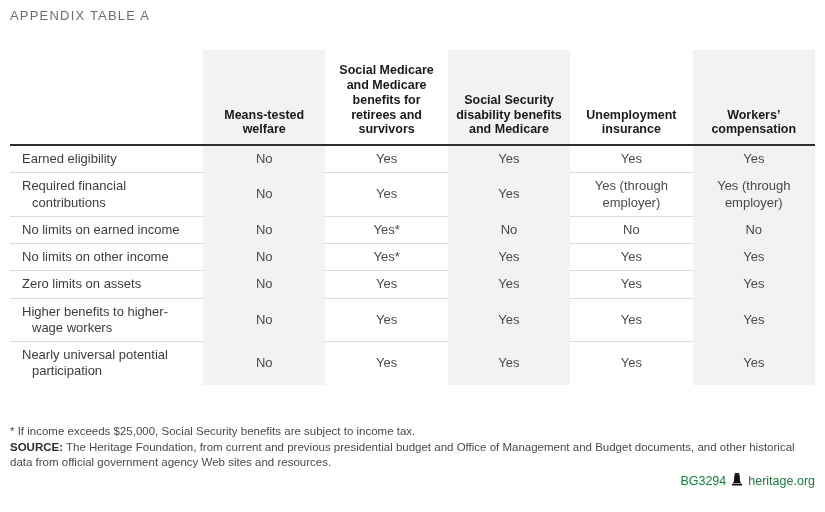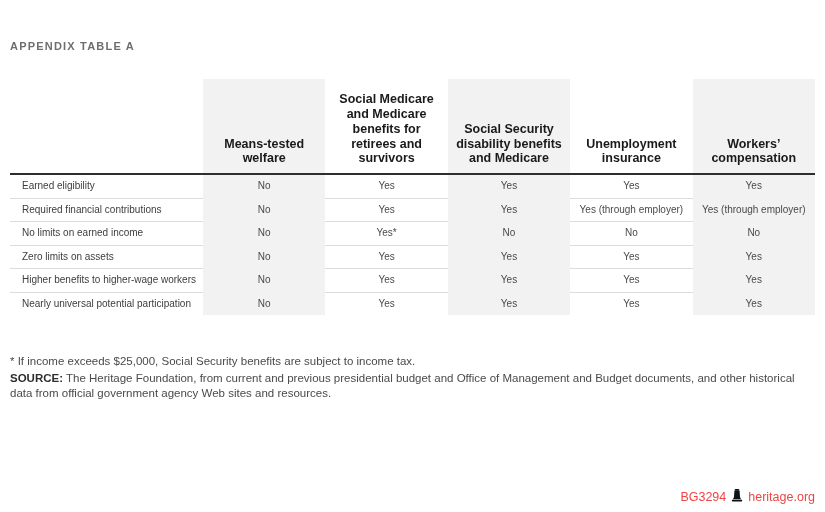--- a/index.html
+++ b/index.html
@@ -7,41 +7,41 @@
     --rrule:#dcdcdc;
     --hrule:#2e2e2e;
     --title:#1a1a1a;
     --text:#4a4a4a;
     --kicker:#6e6e6e;
   }
   *{box-sizing:border-box;}
   html,body{margin:0;padding:0;background:#fff;}
   body{width:825px;height:512px;font-family:"Liberation Sans",sans-serif;}
   .page{position:relative;width:825px;height:512px;padding:8px 10px;overflow:hidden;}
-  .kicker{font-size:11px;letter-spacing:1.2px;color:var(--kicker);font-weight:bold;margin-top:32px;}
+  .kicker{font-size:13px;letter-spacing:1.2px;color:var(--kicker);font-weight:normal;}
   .title{font-size:24px;font-weight:bold;color:var(--title);margin:5px 0 0 0;letter-spacing:-0.3px;line-height:1.1;}
   table.grid{border-collapse:collapse;table-layout:fixed;width:805px;margin-top:27px;}
   col.c-label{width:193px;}
   thead th{
     vertical-align:bottom;height:95px;padding:0 6px 7px 6px;
     font-size:12.5px;font-weight:bold;color:#1a1a1a;line-height:1.18;
     border-bottom:2px solid var(--hrule);text-align:center;
   }
   thead th.band{background:var(--band);}
   tbody td{
-    font-size:10px;color:var(--text);text-align:center;vertical-align:middle;
+    font-size:13px;color:var(--text);text-align:center;vertical-align:middle;
     padding:5px 4px;border-bottom:1px solid var(--rrule);line-height:1.25;
   }
   tbody td.band{background:var(--band);border-bottom-color:var(--band);}
   tbody td.rowlabel{text-align:left;padding-left:22px;text-indent:-10px;color:#3d3d3d;}
   tbody tr:last-child td{border-bottom:none;}
   .footnote{margin-top:39px;font-size:11.5px;color:#4a4a4a;line-height:1.3;}
   .source{margin-top:2px;font-size:11.5px;color:#4a4a4a;line-height:1.3;width:805px;}
   .source b{color:#2e2e2e;}
-  .pagefoot{position:absolute;right:10px;bottom:7px;font-size:12.5px;color:#ef4444;display:flex;align-items:center;gap:5px;}
+  .pagefoot{position:absolute;right:10px;bottom:23px;font-size:12.5px;color:#15803d;display:flex;align-items:center;gap:5px;}
   .bell{display:inline-block;color:#111;}
 </style>
 </head>
 <body>
 
 <div class="page">
 
   <div class="kicker">APPENDIX TABLE A</div>
 
   <table class="grid">
@@ -82,20 +82,28 @@
         </tr>
         <tr>
           <td class="rowlabel">No limits on earned income</td>
           <td class="band">No</td>
           <td>Yes*</td>
           <td class="band">No</td>
           <td>No</td>
           <td class="band">No</td>
         </tr>
         <tr>
+          <td class="rowlabel">No limits on other income</td>
+          <td class="band">No</td>
+          <td>Yes*</td>
+          <td class="band">Yes</td>
+          <td>Yes</td>
+          <td class="band">Yes</td>
+        </tr>
+        <tr>
           <td class="rowlabel">Zero limits on assets</td>
           <td class="band">No</td>
           <td>Yes</td>
           <td class="band">Yes</td>
           <td>Yes</td>
           <td class="band">Yes</td>
         </tr>
         <tr>
           <td class="rowlabel">Higher benefits to higher-wage workers</td>
           <td class="band">No</td>

